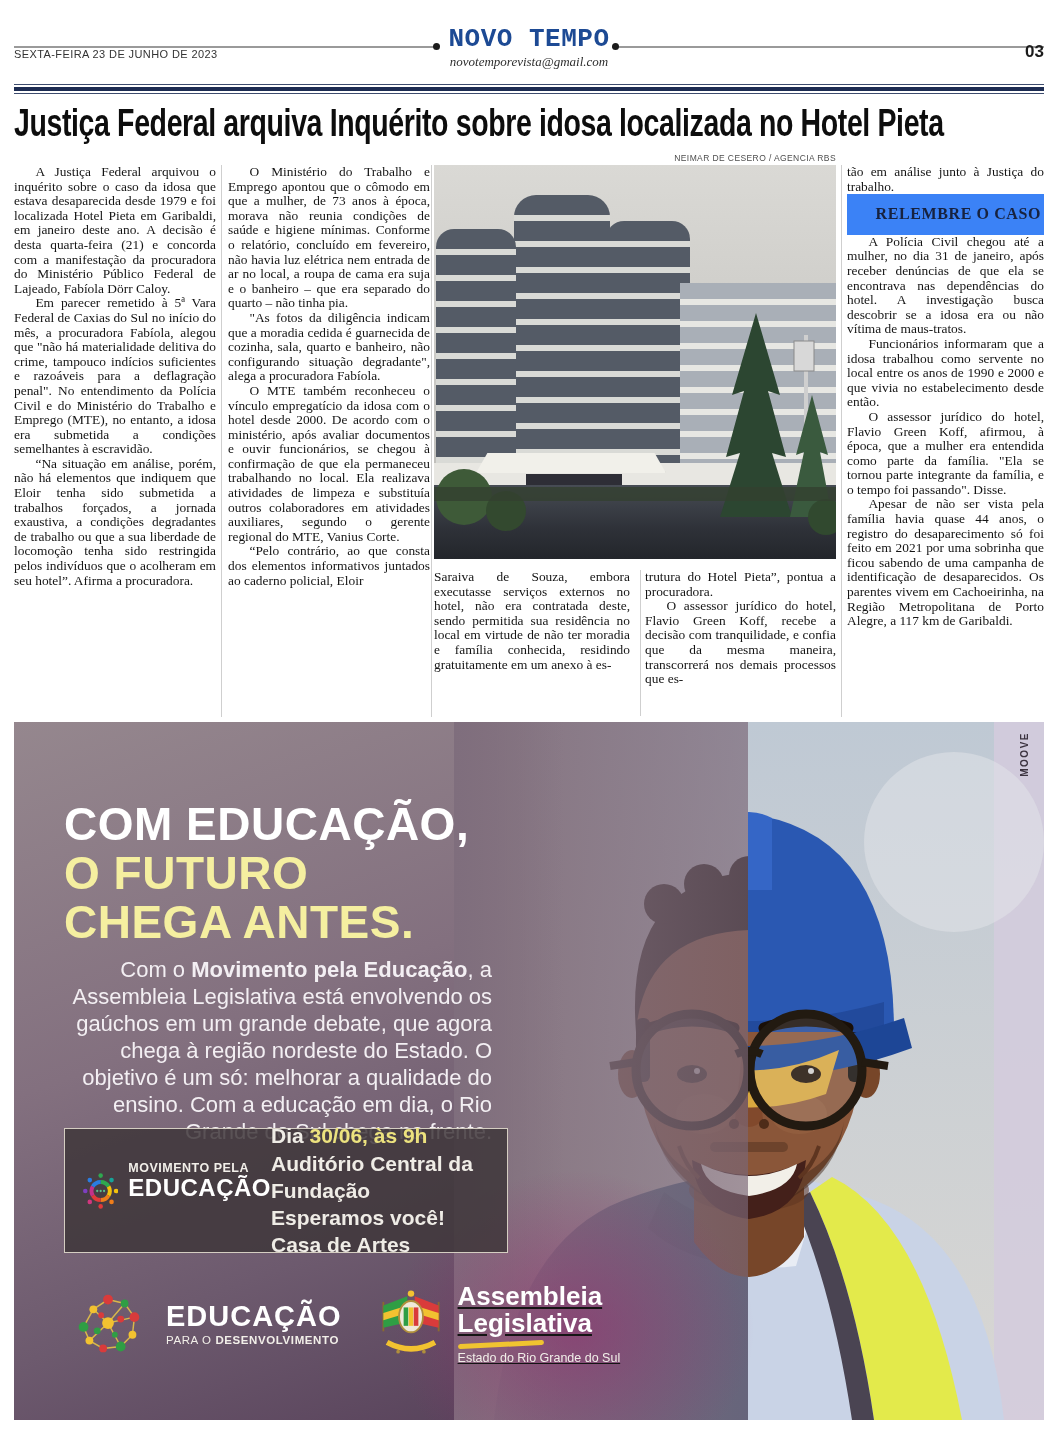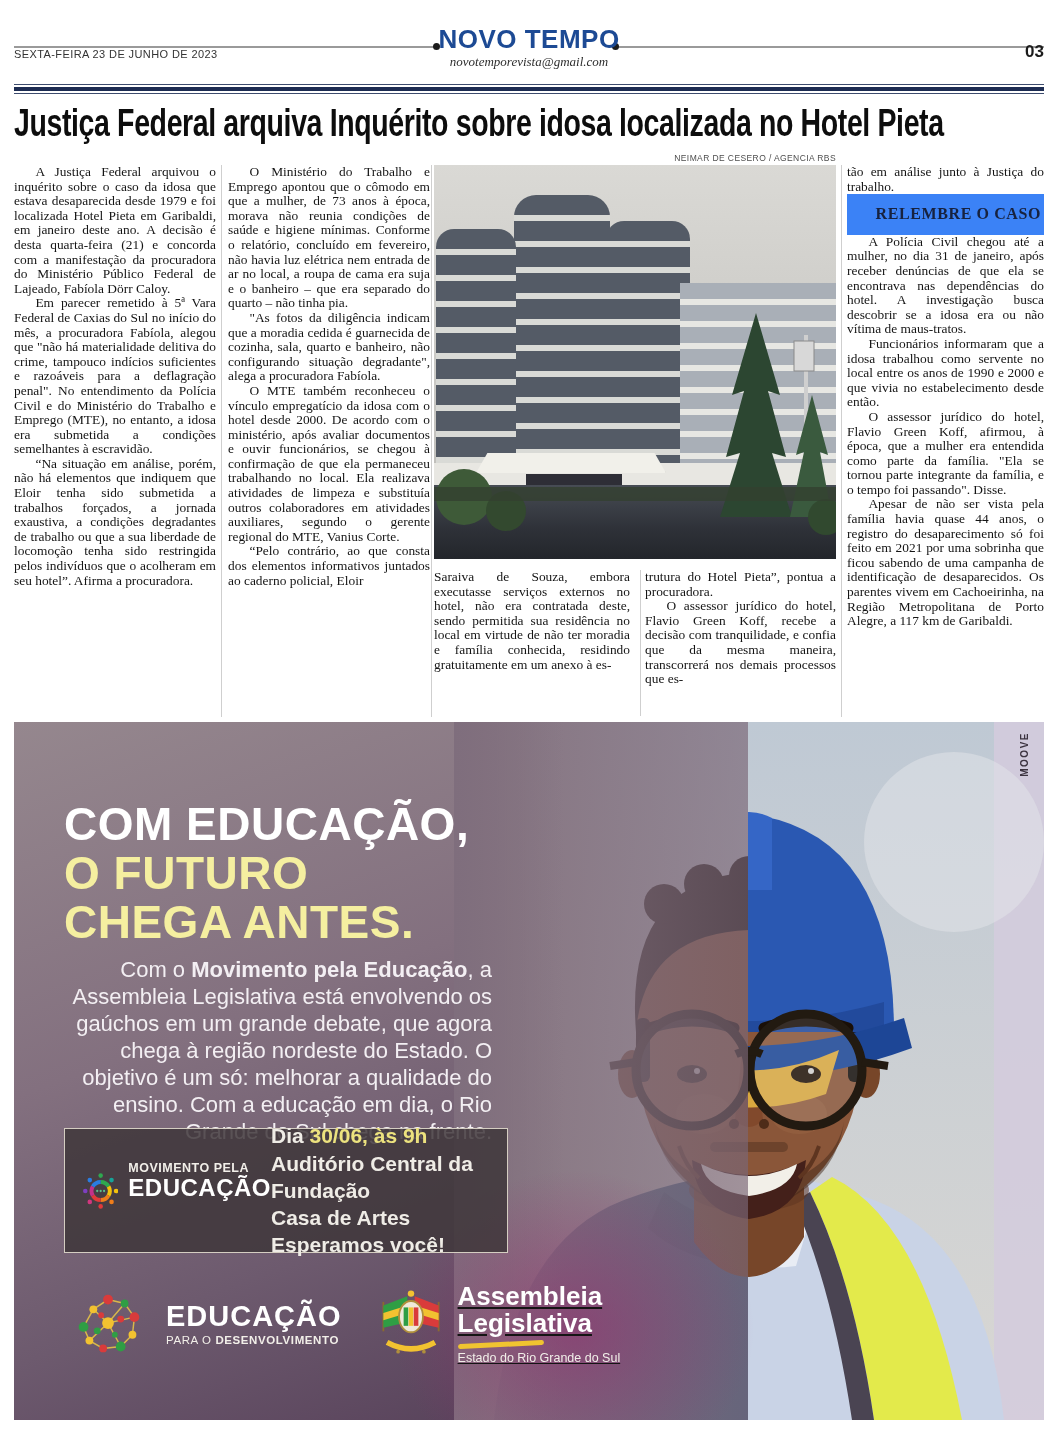--- a/index.html
+++ b/index.html
@@ -4,21 +4,21 @@
 <style>
   html,body{margin:0;padding:0;background:#e8e8e8;}
   .page{position:relative;width:1058px;height:1443px;background:#fff;overflow:hidden;
         font-family:"Liberation Serif",serif;color:#141414;}
   
   .hdr-line{position:absolute;top:46px;height:2px;background:#9a9a9a;}
   .hdr-line.left{left:14px;width:424px;}
   .hdr-line.right{left:612px;width:432px;}
   .hdr-dot{position:absolute;top:43px;width:7px;height:7px;border-radius:50%;background:#1c1c1c;}
   .masthead{position:absolute;left:0;right:0;top:24px;text-align:center;
-            font-family:Liberation Sans, sans-serif;font-weight:bold;font-size:26px;
+            font-family:Liberation Mono, monospace;font-weight:bold;font-size:26px;
             letter-spacing:.5px;color:#1d4a94;}
   .email{position:absolute;left:0;right:0;top:54px;text-align:center;font-style:italic;
          font-size:13px;color:#2e2e2e;}
   .date{position:absolute;left:14px;top:48px;font-family:"Liberation Sans",sans-serif;
         font-size:11px;letter-spacing:.4px;color:#333;}
   .pagenum{position:absolute;right:14px;top:42px;font-family:"Liberation Sans",sans-serif;
            font-weight:bold;font-size:17px;color:#1c1c1c;}
   .hdr-rule{position:absolute;left:14px;right:14px;top:84px;}
   .hdr-rule .r1{height:1px;background:#3d4c6e;}
   .hdr-rule .r2{height:4px;background:#1d2c52;margin-top:2px;}
@@ -285,22 +285,22 @@
             <circle cx="37" cy="31" r="2" fill="#5bbf8a"></circle>
         </svg>
         <div>
           <div class="t1">MOVIMENTO PELA</div>
           <div class="t2">EDUCAÇÃO</div>
         </div>
       </div>
       <div class="ev-details">
         <div><span>Dia </span><span class="yel">30/06, às 9h</span></div>
         <div>Auditório Central da Fundação</div>
+        <div>Esperamos você!</div>
         <div>Casa de Artes</div>
-        <div>Esperamos você!</div>
       </div>
     </div>
 
     <div class="sponsors">
       <svg width="88" height="88" viewBox="0 0 90 90">
         <path d="M20,48 L30,30 L45,20 L62,24 L72,38 L70,56 L58,68 L40,70 L26,62 Z M45,44 L30,30 M45,44 L62,24 M45,44 L58,68 M45,44 L26,62 M45,44 L72,38" stroke="#d9b84a" stroke-width="1.5" fill="none"></path>
         <circle cx="20" cy="48" r="5" fill="#2f9e44"></circle>
           <circle cx="30" cy="30" r="4" fill="#f2c230"></circle>
         <circle cx="45" cy="20" r="5" fill="#d93b3b"></circle>
           <circle cx="62" cy="24" r="4" fill="#2f9e44"></circle>

